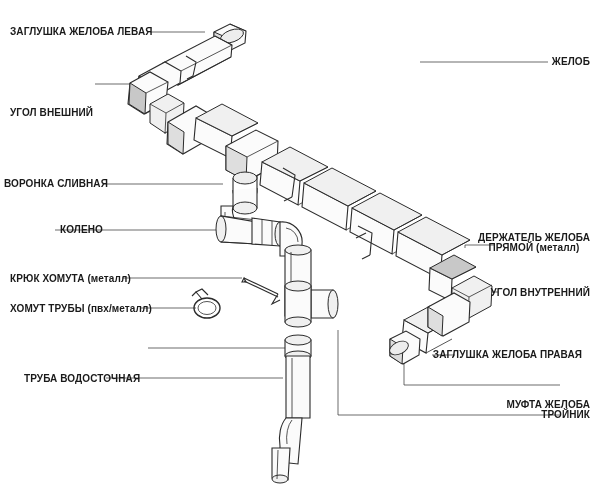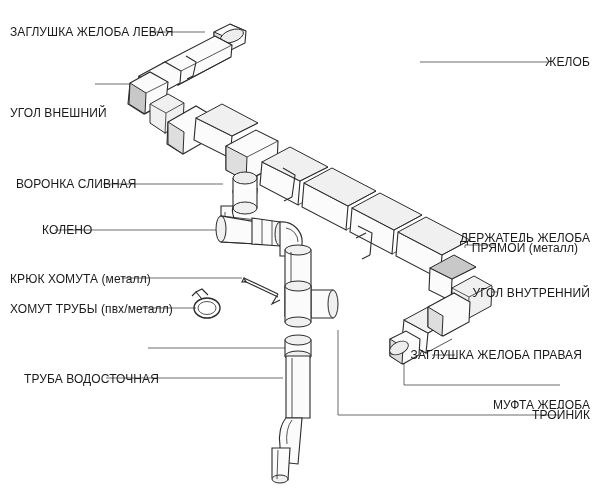--- a/index.html
+++ b/index.html
@@ -18,22 +18,22 @@
   #diagram-svg {
     position: absolute;
     left: 0;
     top: 0;
     width: 600px;
     height: 504px;
   }
   .label {
     position: absolute;
     font-family: "Liberation Sans", sans-serif;
-    font-size: 12px;
-    font-weight: normal;
+    font-size: 10px;
+    font-weight: bold;
     color: #1a1a1a;
     letter-spacing: 0.1px;
     white-space: pre;
     line-height: 10px;
   }
   .label.right {
     text-align: center;
   }
 </style>
 </head>
@@ -220,22 +220,22 @@
     <g>
       <path class="ln2" d="M244 278 l34 16"></path>
       <path class="ln2" d="M244 281 l34 16"></path>
       <path class="ln2" d="M278 294 l-6 10 l8 -4"></path>
       <path class="ln2" d="M244 278 l-2 4 l4 0 z"></path>
     </g>
   </svg>
 
   <div class="label" style="left:10px; top:27px;">ЗАГЛУШКА ЖЕЛОБА ЛЕВАЯ</div>
   <div class="label" style="left:10px; top:80px;margin-top:28px;">УГОЛ ВНЕШНИЙ</div>
-  <div class="label" style="left:16px; top:179px;">ВОРОНКА СЛИВНАЯ</div>
-  <div class="label" style="left:10px; top:225px;padding-left:32px;">КОЛЕНО</div>
+  <div class="label" style="left:4px; top:179px;">ВОРОНКА СЛИВНАЯ</div>
+  <div class="label" style="left:28px; top:225px;padding-left:32px;">КОЛЕНО</div>
   <div class="label" style="left:10px; top:274px;">КРЮК ХОМУТА (металл)</div>
   <div class="label" style="left:10px; top:304px;">ХОМУТ ТРУБЫ (пвх/металл)</div>
   <div class="label" style="left:10px; top:374px;margin-left:14px;">ТРУБА ВОДОСТОЧНАЯ</div>
 
   <div class="label right" style="right:10px; top:57px;">ЖЕЛОБ</div>
   <div class="label right" style="right:10px; top:233px;">ДЕРЖАТЕЛЬ ЖЕЛОБА
 ПРЯМОЙ (металл)</div>
   <div class="label right" style="right:10px; top:288px;">УГОЛ ВНУТРЕННИЙ</div>
   <div class="label right" style="right:18px; top:350px;">ЗАГЛУШКА ЖЕЛОБА ПРАВАЯ</div>
   <div class="label right" style="right:10px; top:400px;">МУФТА ЖЕЛОБА</div>

